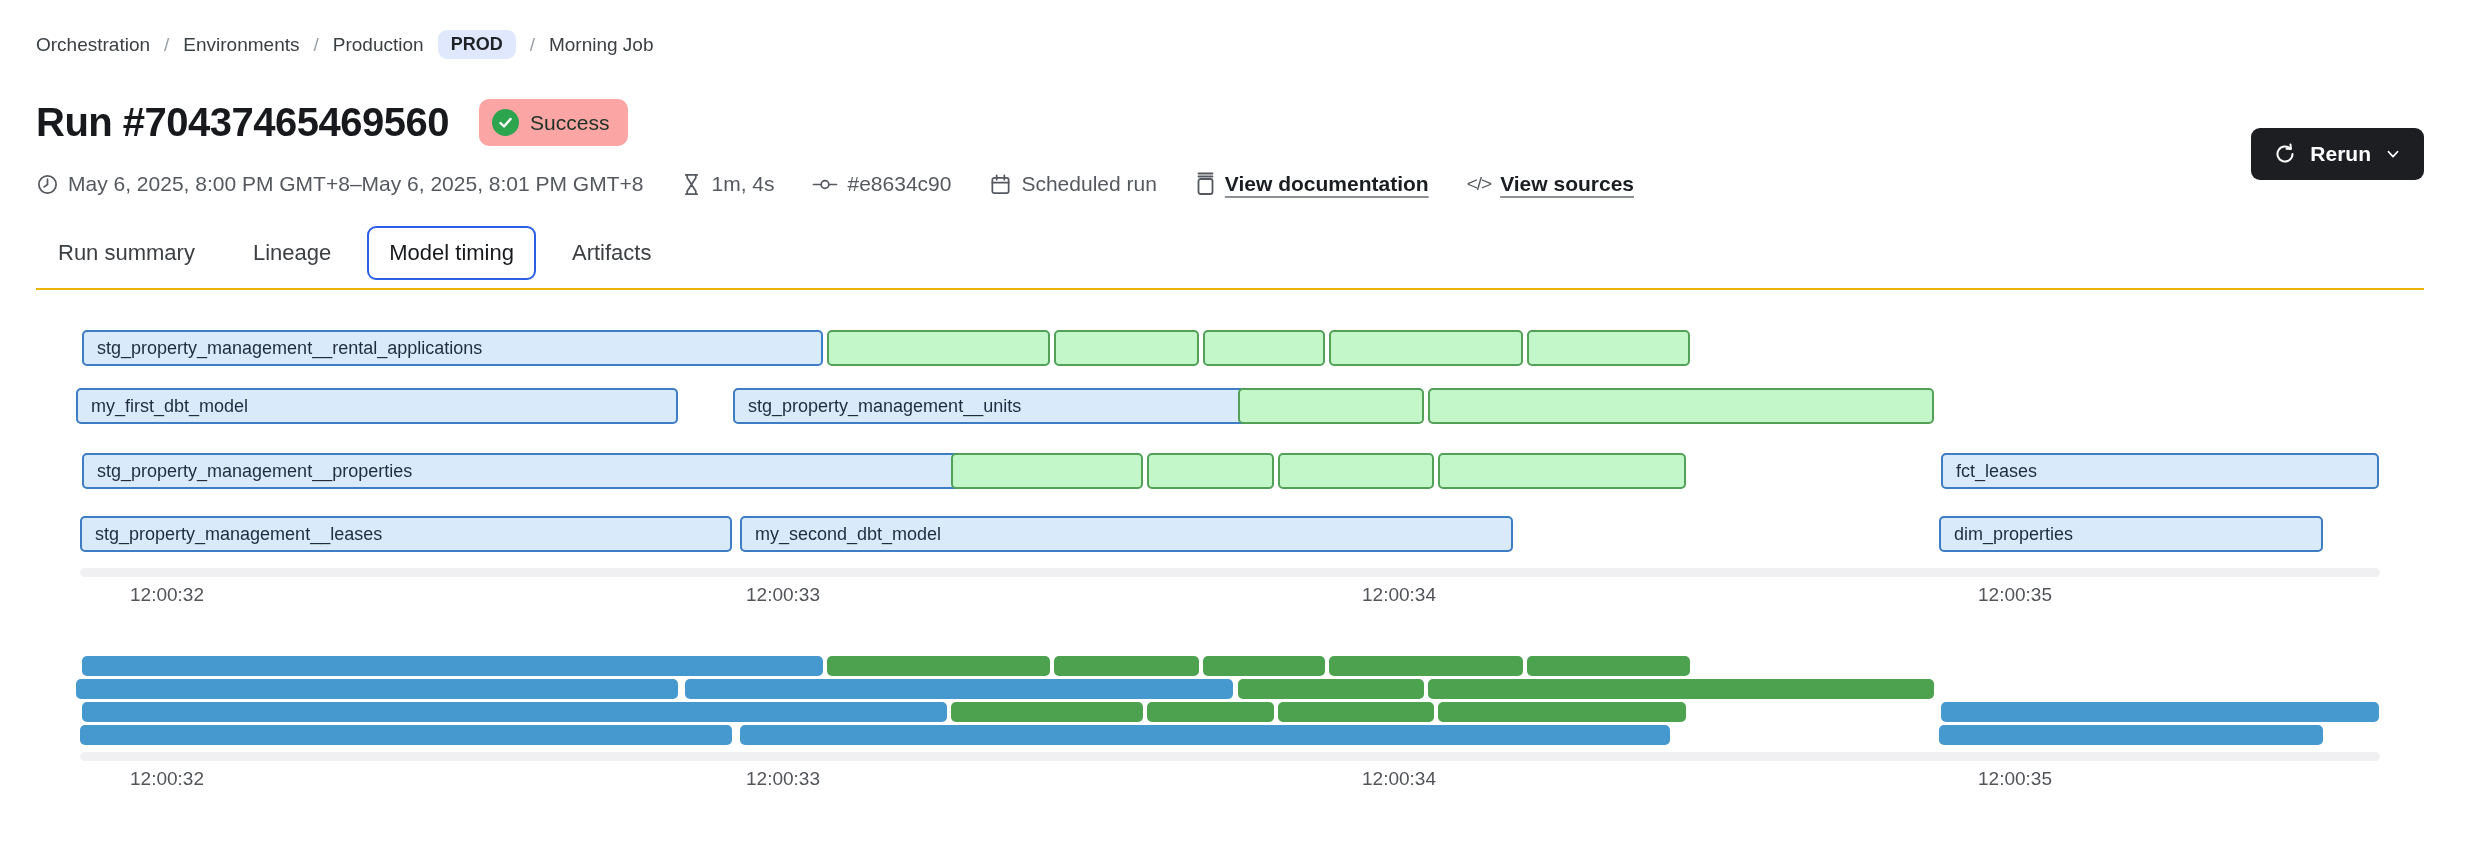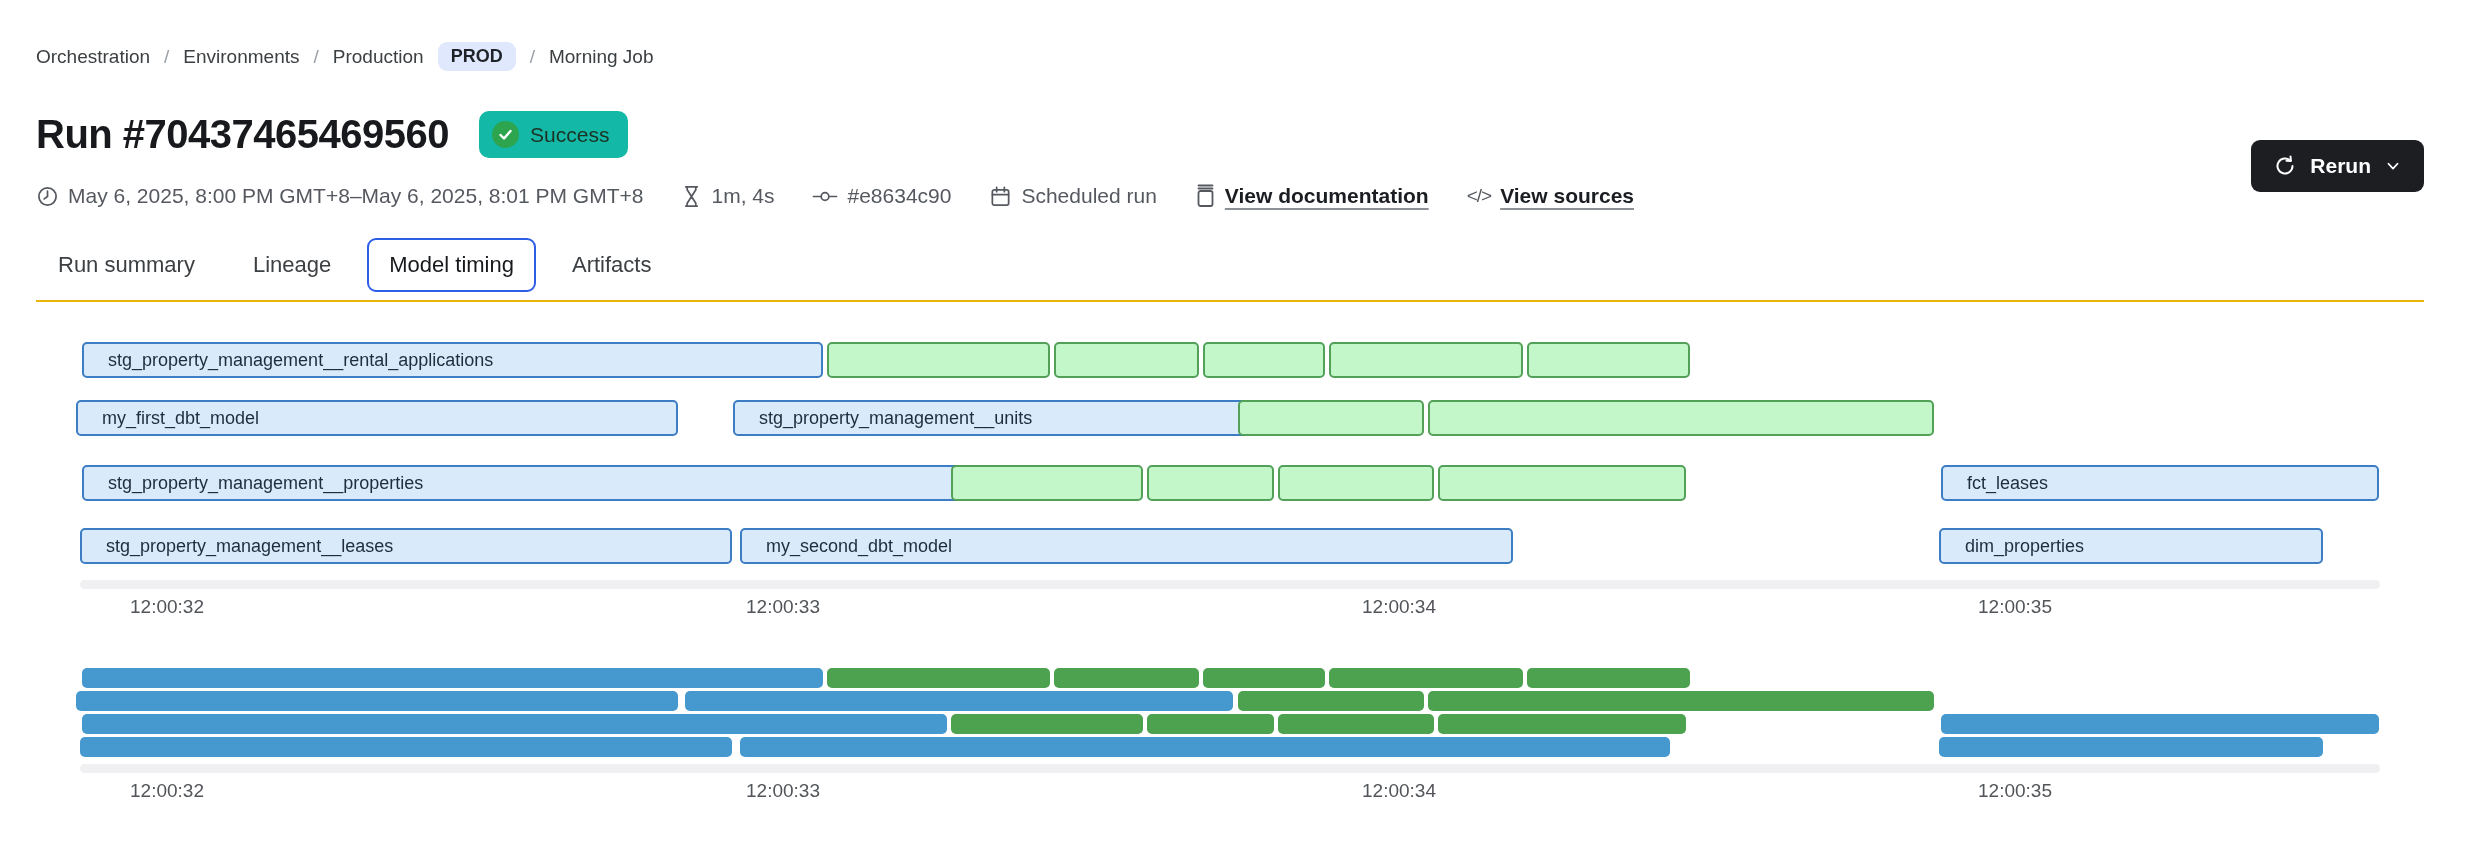--- a/index.html
+++ b/index.html
@@ -1,30 +1,30 @@
 <!DOCTYPE html>
 <html><head>
 <meta charset="utf-8">
 <style>
   * { margin:0; padding:0; box-sizing:border-box; }
   html,body { width:2466px; height:842px; background:#ffffff; overflow:hidden;
     font-family:"Liberation Sans", sans-serif; }
   #root { position:relative; width:2466px; height:842px; background:#fff; }
 
   
-  .header { padding:30px 42px 17px 36px;margin-top:12px; }
+  .header { padding:30px 42px 17px 36px; }
   .breadcrumb { display:flex; align-items:center; gap:14px; font-size:19px; color:#3c4043; }
   .crumb { white-space:nowrap; }
   .crumb-sep { color:#9aa0a6; }
   .env-badge { background:#dfe8fc; color:#1f2328; font-weight:700; font-size:18px;
     padding:4px 13px; border-radius:9px; }
 
   .title-row { display:flex; align-items:center; gap:30px; margin-top:40px; }
   .run-title { font-size:40px; font-weight:700; color:#17191c; letter-spacing:-0.5px; }
-  .status-badge { display:inline-flex; align-items:center; gap:11px; background:#14b8a6;
+  .status-badge { display:inline-flex; align-items:center; gap:11px; background:#fca5a5;
     border-radius:10px; padding:10px 19px 10px 13px; font-size:21px; font-weight:500; color:#1c3123; }
   .status-check { width:27px; height:27px; border-radius:50%; background:#2da44e;
     display:inline-flex; align-items:center; justify-content:center; }
 
   .meta-row { display:flex; align-items:center; gap:38px; margin-top:26px;
     font-size:21px; color:#55595f; }
   .meta-item { display:inline-flex; align-items:center; gap:9px; white-space:nowrap; }
   .meta-item svg { flex:0 0 auto; }
   .meta-link { color:#1a1d21; font-weight:700; text-decoration:underline;
     text-underline-offset:5px; text-decoration-color:#8d9196; cursor:pointer; }
@@ -40,21 +40,21 @@
   .tab { font-size:22px; color:#3c4043; padding:12px 20px; margin-bottom:8px;
     border:2px solid transparent; border-radius:9px; cursor:pointer; white-space:nowrap; }
   .tab.active { border-color:#2d5fe6; color:#17191c; font-weight:500; }
 
   
   #chart { position:absolute; left:0; top:0; width:2466px; height:842px; pointer-events:none; }
   #chart > div { pointer-events:auto; }
   .bar { position:absolute; height:36px; border-radius:5px; display:flex; align-items:center; }
   .bar.blue  { background:#d9eafa; border:2px solid #3c7dc4; }
   .bar.green { background:#c3f7ca; border:2px solid #53a059; }
-  .bar span { font-size:18px; color:#1f2d3d; padding-left:24px; white-space:nowrap;
+  .bar span { font-size:18px; color:#1f2d3d; padding-left:13px; white-space:nowrap;
     overflow:hidden; }
   .mini { position:absolute; height:20px; border-radius:5px; }
   .mini.blue  { background:#4699cf; }
   .mini.green { background:#4ca24e; }
   .tick { position:absolute; transform:translateX(-50%); font-size:19px; color:#515459;
     white-space:nowrap; }
   .scroll-track { position:absolute; height:9px; border-radius:5px; background:#f0f0f2; }
 </style>
 </head>
 <body>

